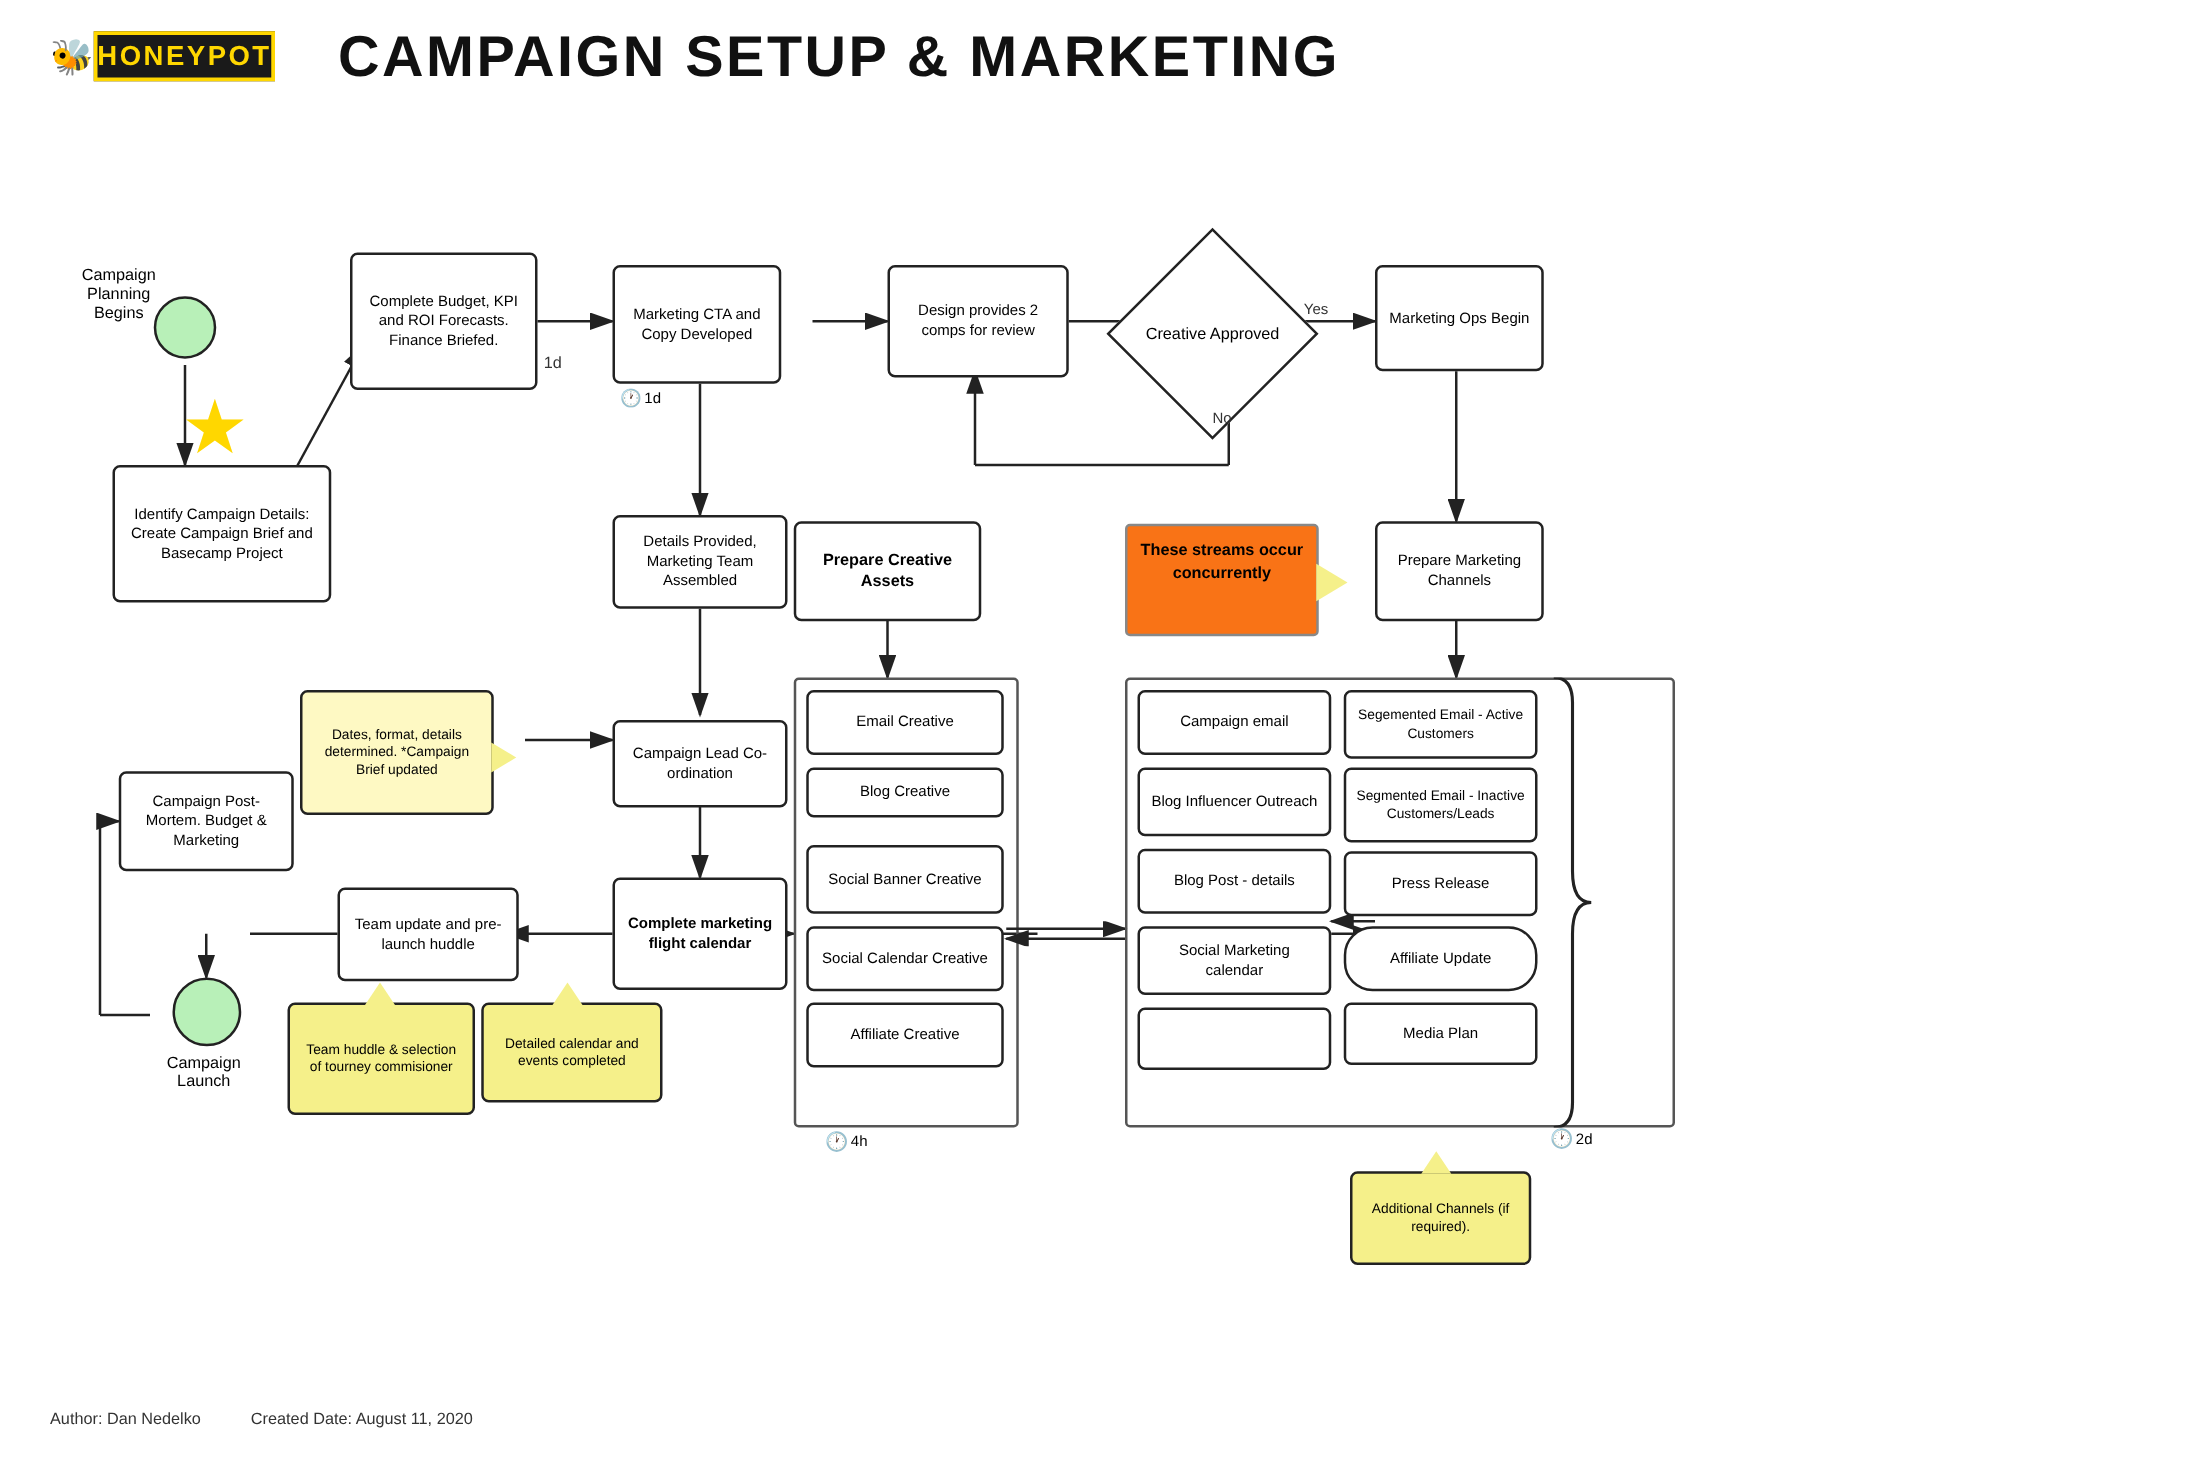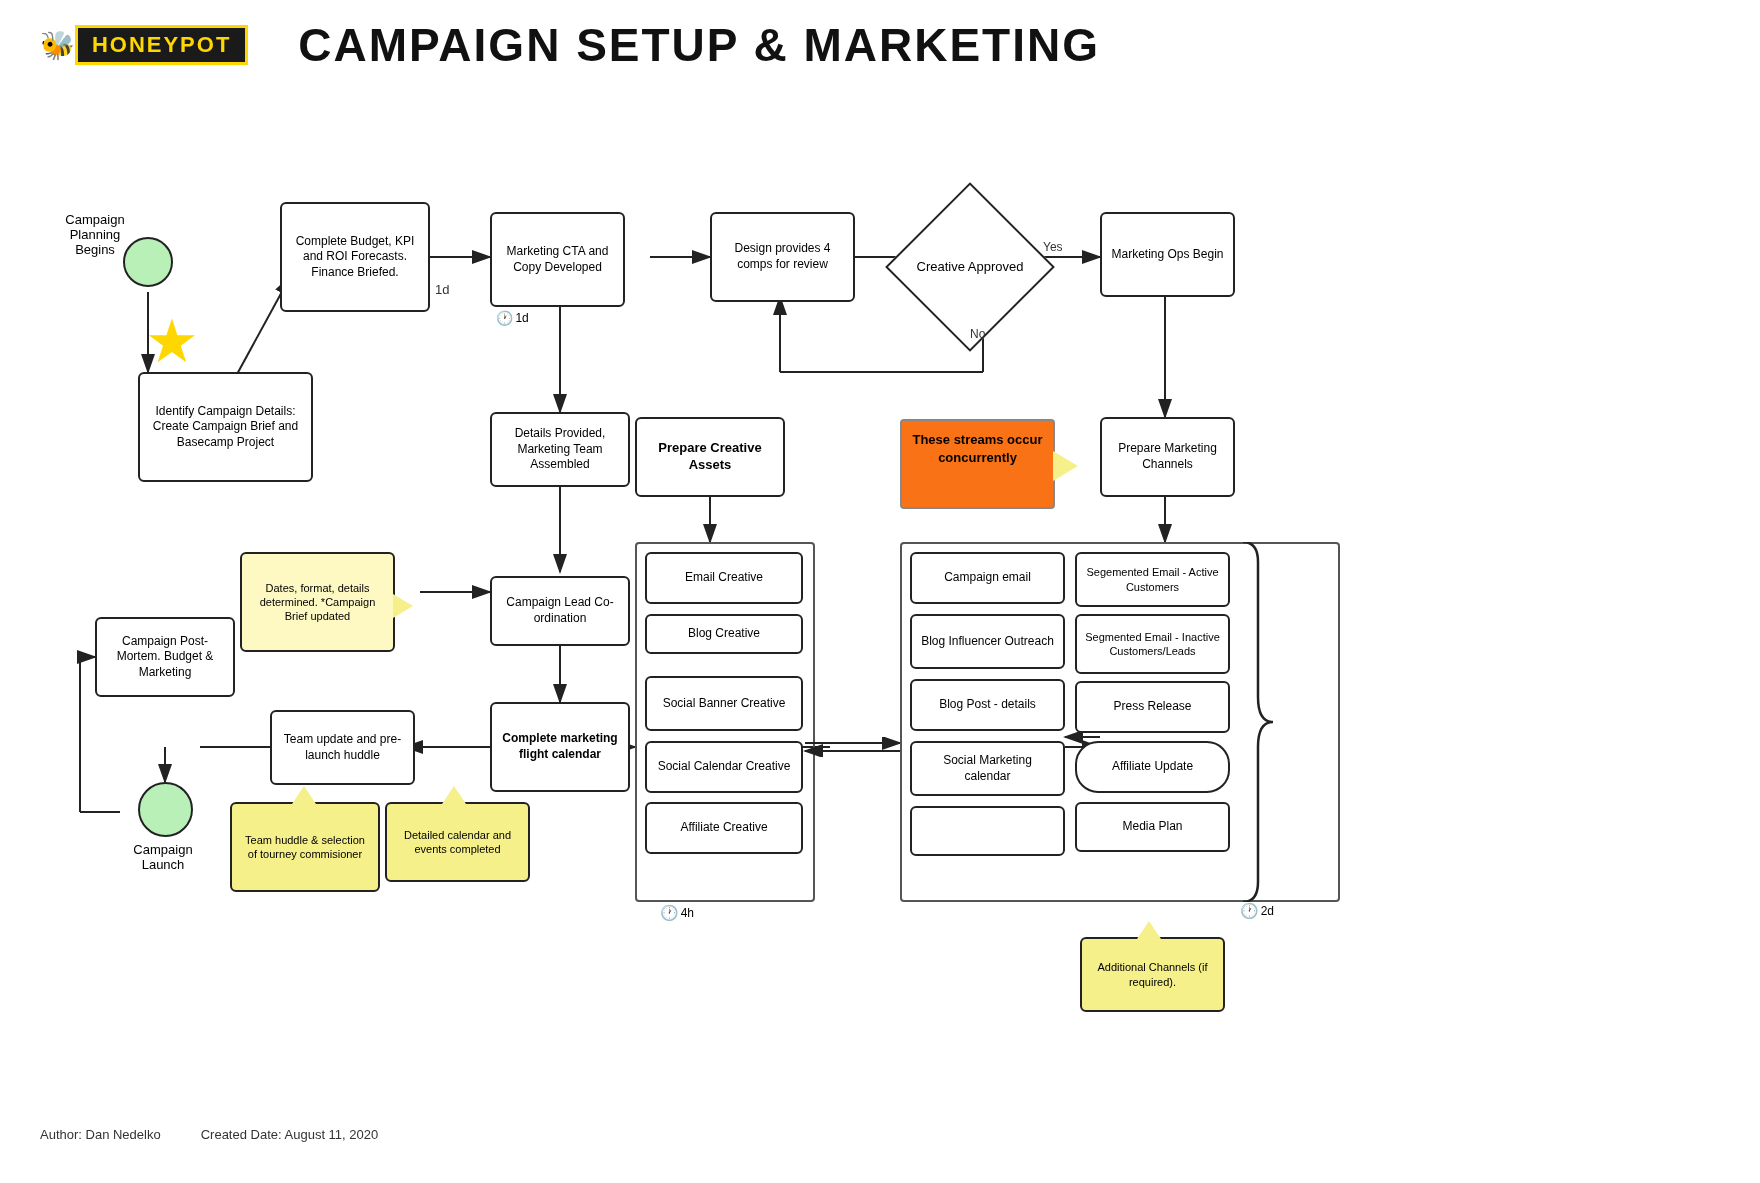--- a/index.html
+++ b/index.html
@@ -25,21 +25,21 @@
       gap: 0;
     }
     .logo-bee {
       font-size: 28px;
     }
     .logo-text {
       background: #1a1a1a;
       color: #FFD700;
       font-weight: 900;
       font-size: 22px;
-      padding: 4px 14px;
+      padding: 4px 0;
       letter-spacing: 2px;
       border: 3px solid #FFD700;
       text-transform: uppercase;
     }
     .page-title {
       font-size: 46px;
       font-weight: 900;
       text-transform: uppercase;
       letter-spacing: 2px;
       color: #111;
@@ -219,21 +219,21 @@
   </svg>
 
   <div class="circle circle-green" style="width:50px;height:50px;left:123px;top:155px;"></div>
   <div style="position:absolute;left:55px;top:130px;font-size:13px;text-align:center;width:80px;">
     <span>Campaign Planning
 Begins</span>
   </div>
 
   <div class="star" style="left:145px;top:230px;">★</div>
 
-  <div class="box box-rounded" style="left:90px;top:290px;width:175px;height:110px;font-size:12px;margin-left:48px;">
+  <div class="box box-rounded" style="left:90px;top:290px;width:175px;height:110px;font-size:12px;">
     <span>Identify Campaign
 Details: Create
 Campaign Brief and
 Basecamp Project</span>
   </div>
 
   <div class="box box-rounded" style="left:280px;top:120px;width:150px;height:110px;font-size:12px;">
     <span>Complete Budget,
 KPI and ROI
 Forecasts. Finance
@@ -255,21 +255,21 @@
       <span>1d</span>
   </div>
 
   <div class="box box-rounded" style="left:490px;top:330px;width:140px;height:75px;font-size:12px;">
     <span>Details Provided,
 Marketing Team
 Assembled</span>
   </div>
 
   <div class="box box-rounded" style="left:710px;top:130px;width:145px;height:90px;font-size:12px;">
-    <span>Design provides 4
+    <span>Design provides 2
 comps for review</span>
   </div>
 
   <div style="position:absolute;left:910px;top:125px;">
     <div class="diamond">
       <div class="diamond-text">Creative
 Approved</div>
     </div>
   </div>
 

